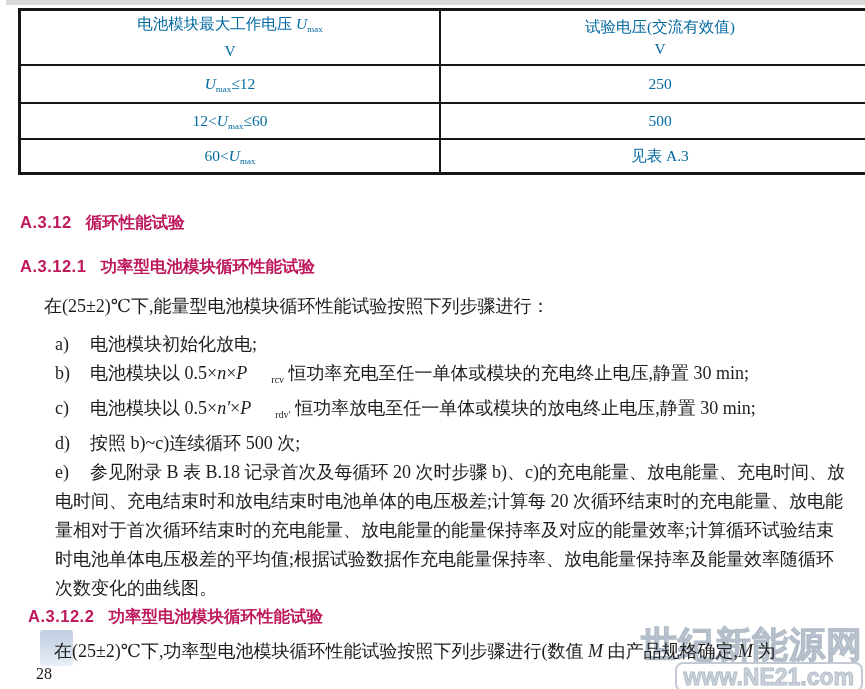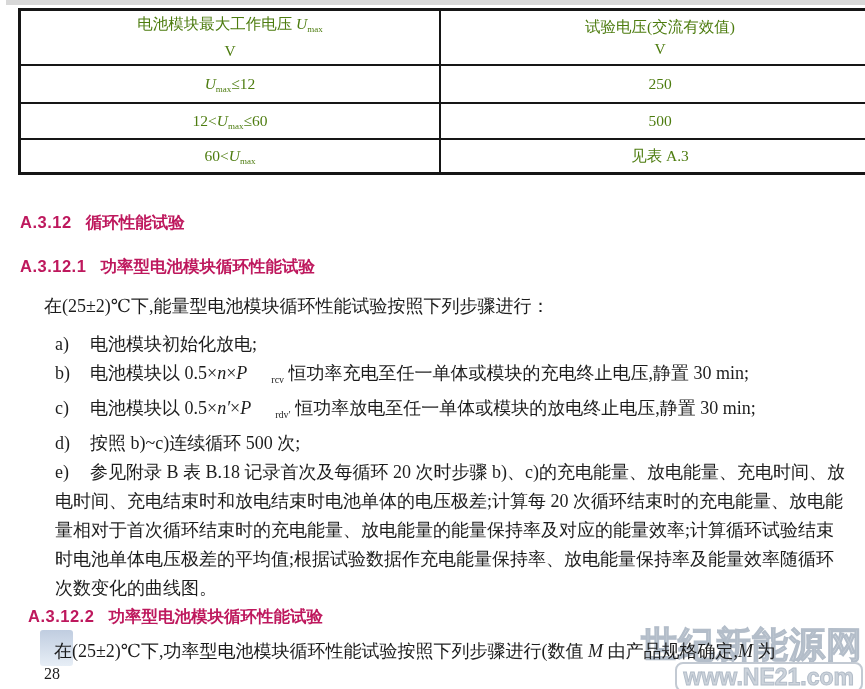--- a/index.html
+++ b/index.html
@@ -14,21 +14,21 @@
   #page{position:relative;width:865px;height:689px;background:#ffffff;overflow:hidden;}
 
   
   .top-strip{position:absolute;top:0;left:6px;right:0;height:5px;background:#d8d8d8;}
 
   
   .tbl-wrap{position:absolute;top:8px;left:18px;width:844px;z-index:2;}
   table.spec{border-collapse:collapse;table-layout:fixed;width:844px;
     border:3px solid #161616;}
   table.spec td{border:2px solid #161616;text-align:center;vertical-align:middle;
-    font-size:15.5px;color:#4d7c0f;padding:2px 4px;}
+    font-size:15.5px;color:#0369a1;padding:2px 4px;}
   td.c1{width:410px;} td.c2{width:430px;}
   tr.hdr td{height:48px;}
   tr.r1 td{height:32px;} tr.r2 td{height:30px;} tr.r3 td{height:28px;}
   .hline{line-height:22px;}
   .mvar{font-style:italic;font-family:"Liberation Serif","DejaVu Serif",serif;}
   sub.msub{font-size:9px;font-style:normal;vertical-align:-3px;letter-spacing:0;}
 
   
   .h-sec{position:absolute;left:20px;z-index:2;
     font-family:"Liberation Sans","DejaVu Sans",sans-serif;
@@ -38,21 +38,21 @@
   #para1{top:296px;text-indent:24px;}
   #para2{top:641px;text-indent:34px;width:845px;overflow:hidden;}
 
   .steps{position:absolute;top:330px;left:55px;width:792px;z-index:2;
     font-size:18px;line-height:29px;}
   .step{margin:0;}
   .step .lbl{display:inline-block;width:35px;}
   .step sub.msub{font-size:10px;vertical-align:-4px;margin-left:24px;}
 
   
-  .pagenum{position:absolute;left:44px;top:665px;font-size:16px;z-index:2;}
+  .pagenum{position:absolute;left:36px;top:665px;font-size:16px;z-index:2;}
 
   
   .sel-patch{position:absolute;left:40px;top:630px;width:33px;height:36px;
     background:linear-gradient(#c0cde0,#e7eef6);border-radius:3px;z-index:1;}
 
   
   .watermark{position:absolute;right:2px;top:629px;z-index:1;text-align:right;
     font-family:"Liberation Sans","DejaVu Sans",sans-serif;
     color:#ccd3db;-webkit-text-stroke:1px #b3bdc9;}
   .wm-l1{font-size:36px;font-weight:bold;letter-spacing:1px;line-height:32px;}

